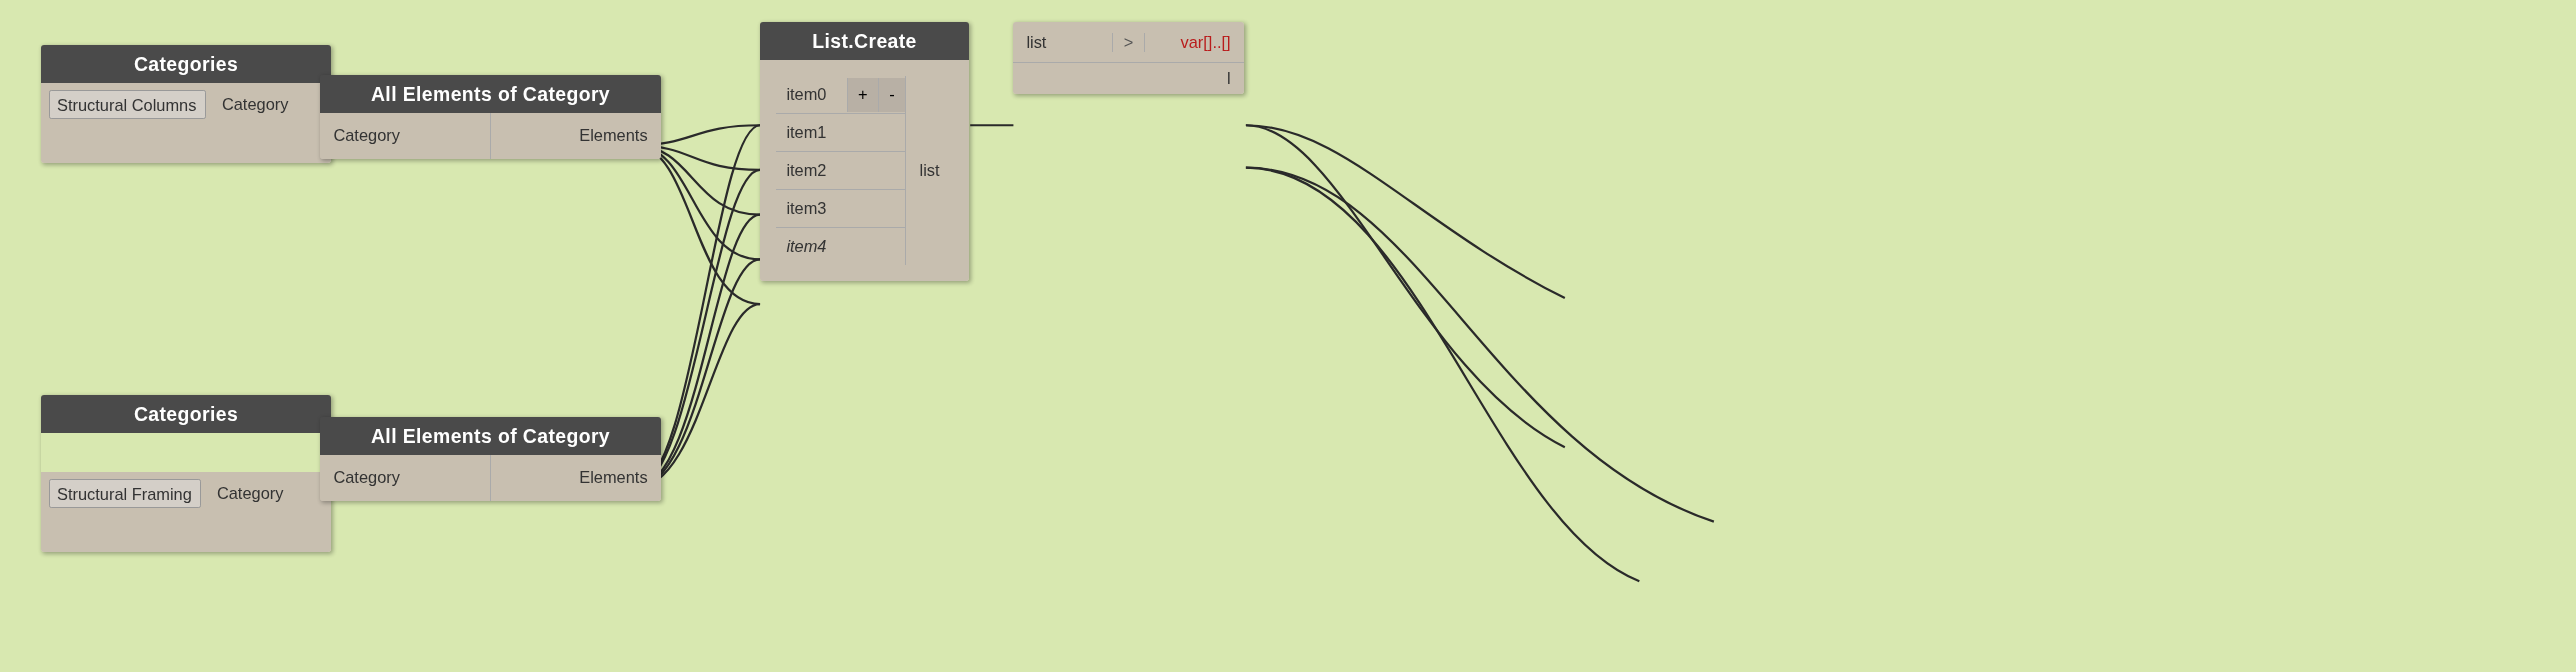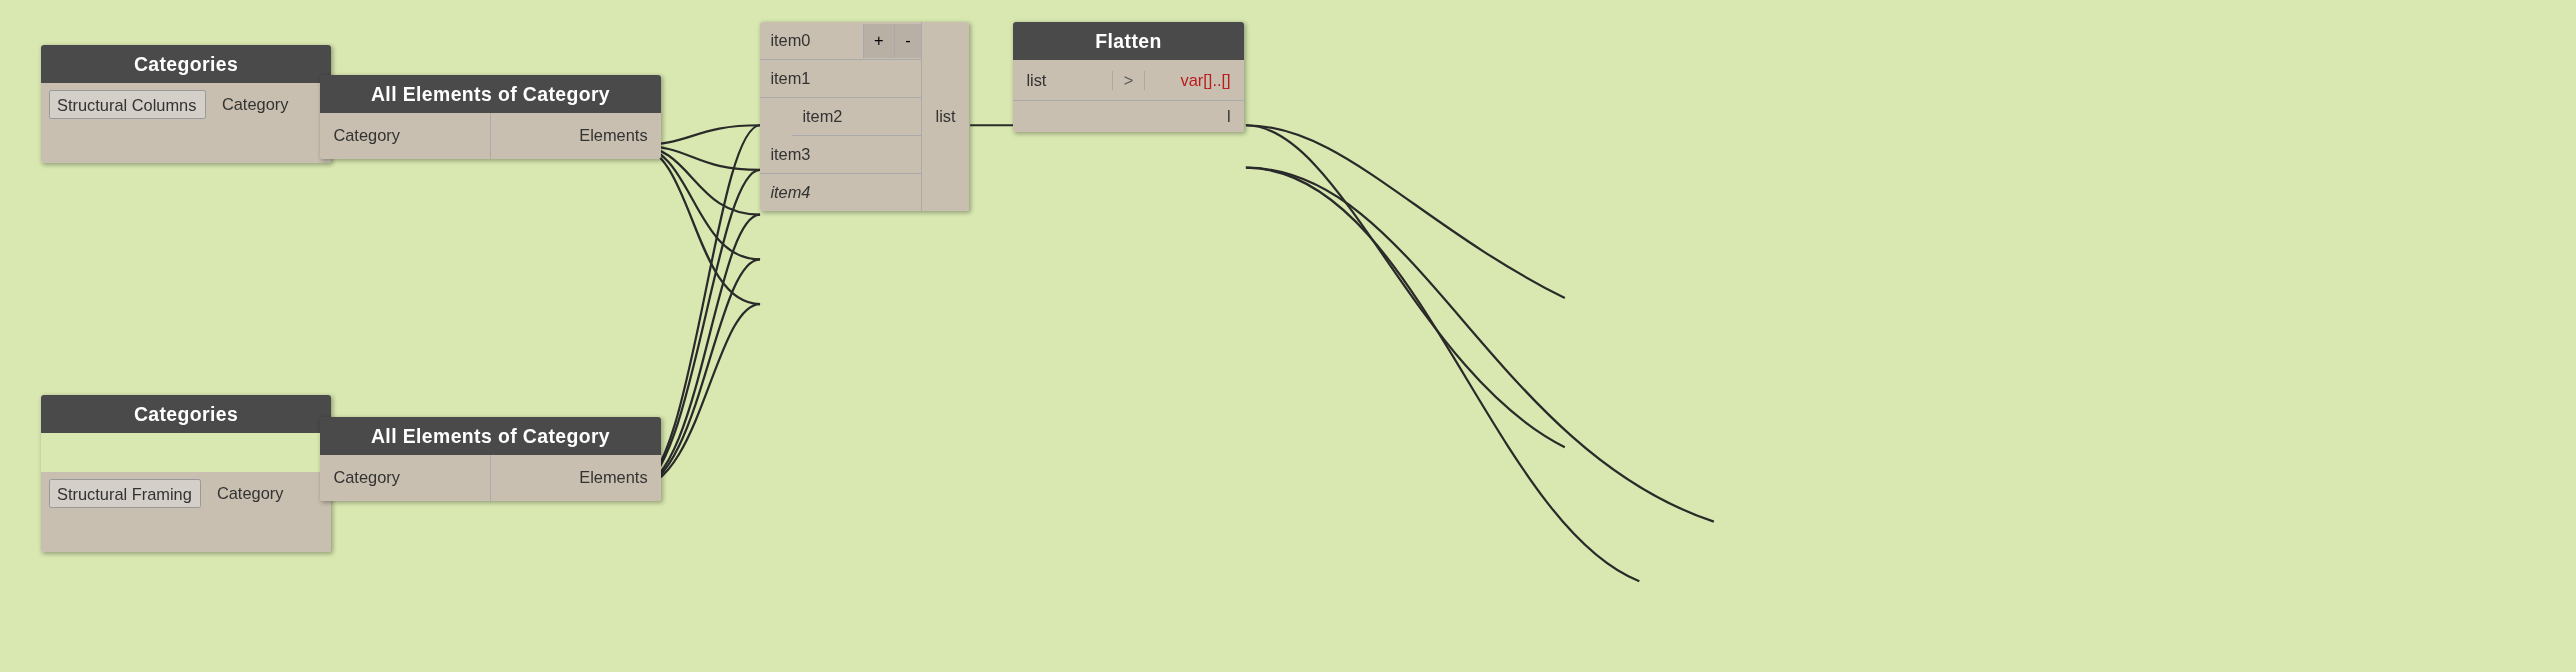--- a/index.html
+++ b/index.html
@@ -223,39 +223,39 @@
 
   <div class="node elements-node" style="left: 320px; top: 417px;">
     <div class="node-header">All Elements of Category</div>
     <div class="node-body" style="padding: 0;">
       <div class="elements-port-left">Category</div>
       <div class="elements-port-right">Elements</div>
     </div>
   </div>
 
   <div class="node listcreate-node" style="left: 760px; top: 22.4px; width: 209px;">
-    <div class="node-body" style="padding: 0; flex-direction: row;">
+    <div class="node-header">List.Create</div>
+    <div class="node-body" style="padding: 16px; flex-direction: row;">
       <div class="listcreate-left">
 
         <div style="display: flex; flex-direction: row; align-items: center; border-bottom: 0.7px solid #aaa;">
           <span class="listcreate-item" style="flex:1; border-bottom: none;">item0</span>
           <button class="ctrl-btn" style="padding: 7.5px 10.4px; font-size: 16.4px; background: #b8b0a5; border: none; border-left: 0.7px solid #aaa; cursor: pointer;">+</button>
           <button class="ctrl-btn" style="padding: 7.5px 10.4px; font-size: 16.4px; background: #b8b0a5; border: none; border-left: 0.7px solid #aaa; cursor: pointer;">-</button>
         </div>
         <div class="listcreate-item" style="border-bottom: 0.7px solid #aaa;">item1</div>
-        <div class="listcreate-item" style="border-bottom: 0.7px solid #aaa; margin-left: 32px;">item2</div>
+        <div class="listcreate-item" style="border-bottom: 0.7px solid #aaa;">item2</div>
         <div class="listcreate-item" style="border-bottom: 0.7px solid #aaa;">item3</div>
         <div class="listcreate-item">item4</div>
       </div>
       <div class="listcreate-right" style="padding: 0 13.4px;">list</div>
     </div>
   </div>
 
   <div class="node flatten-node" style="left: 1013px; top: 22.4px; width: 231px;">
-    <div class="node-header">Flatten</div>
     <div class="node-body" style="flex-direction: column; padding: 0;">
       <div style="display: flex; flex-direction: row; padding: 10.4px 0; border-bottom: 0.7px solid #aaa;">
         <div style="flex: 1; padding: 0 13.4px; font-size: 16.4px; color: #333; border-right: 0.7px solid #aaa;">list</div>
         <div style="padding: 0 10.4px; font-size: 16.4px; color: #555; border-right: 0.7px solid #aaa; display: flex; align-items: center;">&gt;</div>
         <div style="flex: 1; padding: 0 13.4px; font-size: 16.4px; color: #b91c1c; text-align: right;">var[]..[]</div>
       </div>
       <div style="text-align: right; padding: 6px 13.4px; font-size: 16.4px; color: #333;">l</div>
     </div>
   </div>
 

